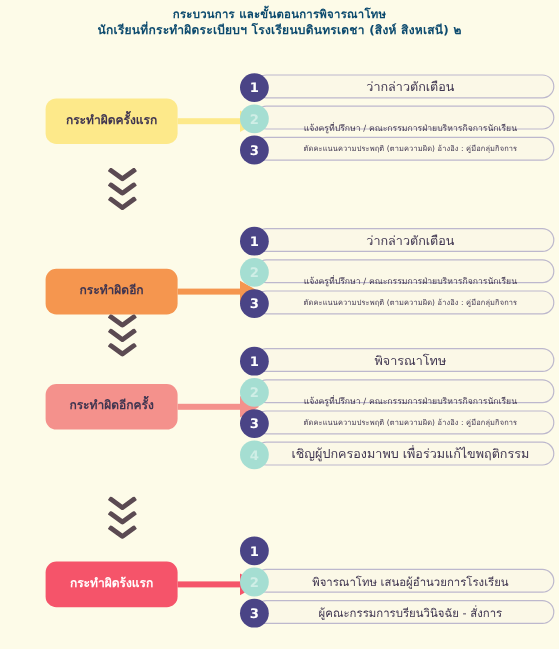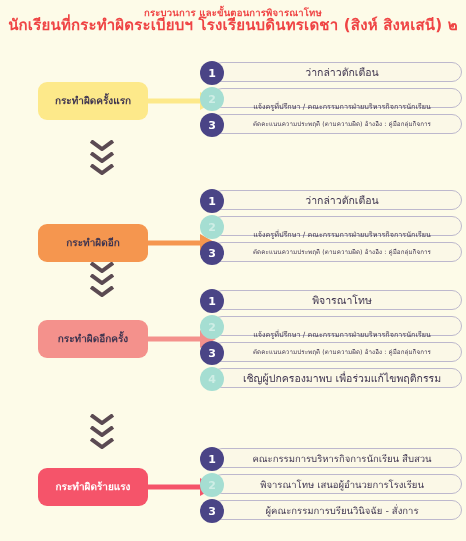--- a/index.html
+++ b/index.html
@@ -7,24 +7,24 @@
     width: 466px; height: 541px;
     background: #fdfbe8;
     font-family: "DejaVu Sans", "Liberation Sans", sans-serif;
     overflow: hidden;
   }
   #page { position: relative; width: 466px; height: 541px; background: #fdfbe8; }
 
   
   .title-block {
     position: absolute; top: 6px; left: 0; width: 466px;
-    text-align: center; color: #ef4444;
+    text-align: center; color: #0c4a6e;
   }
   .title-line1 { font-size: 9.5px; font-weight: bold; letter-spacing: .2px; line-height: 13px; }
-  .title-line2 { font-size: 15px; font-weight: bold; letter-spacing: .2px; line-height: 13px; }
+  .title-line2 { font-size: 10px; font-weight: bold; letter-spacing: .2px; line-height: 13px; }
 
   
   .stage { position: absolute; left: 0; width: 466px; }
   .stage-left { position: absolute; left: 38px; width: 150px; }
 
   .pill {
     position: relative;
     width: 110px; height: 38px;
     border-radius: 9px;
     display: flex; align-items: center; justify-content: center;
@@ -238,33 +238,30 @@
     <span class="chev">
         <svg width="24" height="11" viewBox="0 0 24 11">
           <path d="M1 1 L12 9 L23 1" stroke="#5b4a52" stroke-width="4" fill="none"></path>
         </svg>
       </span>
   </div>
 
   <div class="stage" style="top:446px;">
     <div class="stage-left">
       <div class="pill red" style="top:22px;">
-        <span class="pill-label">กระทำผิดร้ายแรง</span>
+        <span class="pill-label">กระทำผิดร้งแรก</span>
         <span class="arrow red">
           <span class="shaft"></span>
             <span class="head"></span>
         </span>
       </div>
     </div>
     <div class="steps">
       <div class="step">
         <div class="step-bubble dark">1</div>
-        <div class="step-capsule">
-          <span class="step-text">คณะกรรมการบริหารกิจการนักเรียน สืบสวน</span>
-        </div>
       </div>
       <div class="step">
         <div class="step-bubble teal">2</div>
         <div class="step-capsule">
           <span class="step-text">พิจารณาโทษ เสนอผู้อำนวยการโรงเรียน</span>
         </div>
       </div>
       <div class="step">
         <div class="step-bubble dark">3</div>
         <div class="step-capsule">

